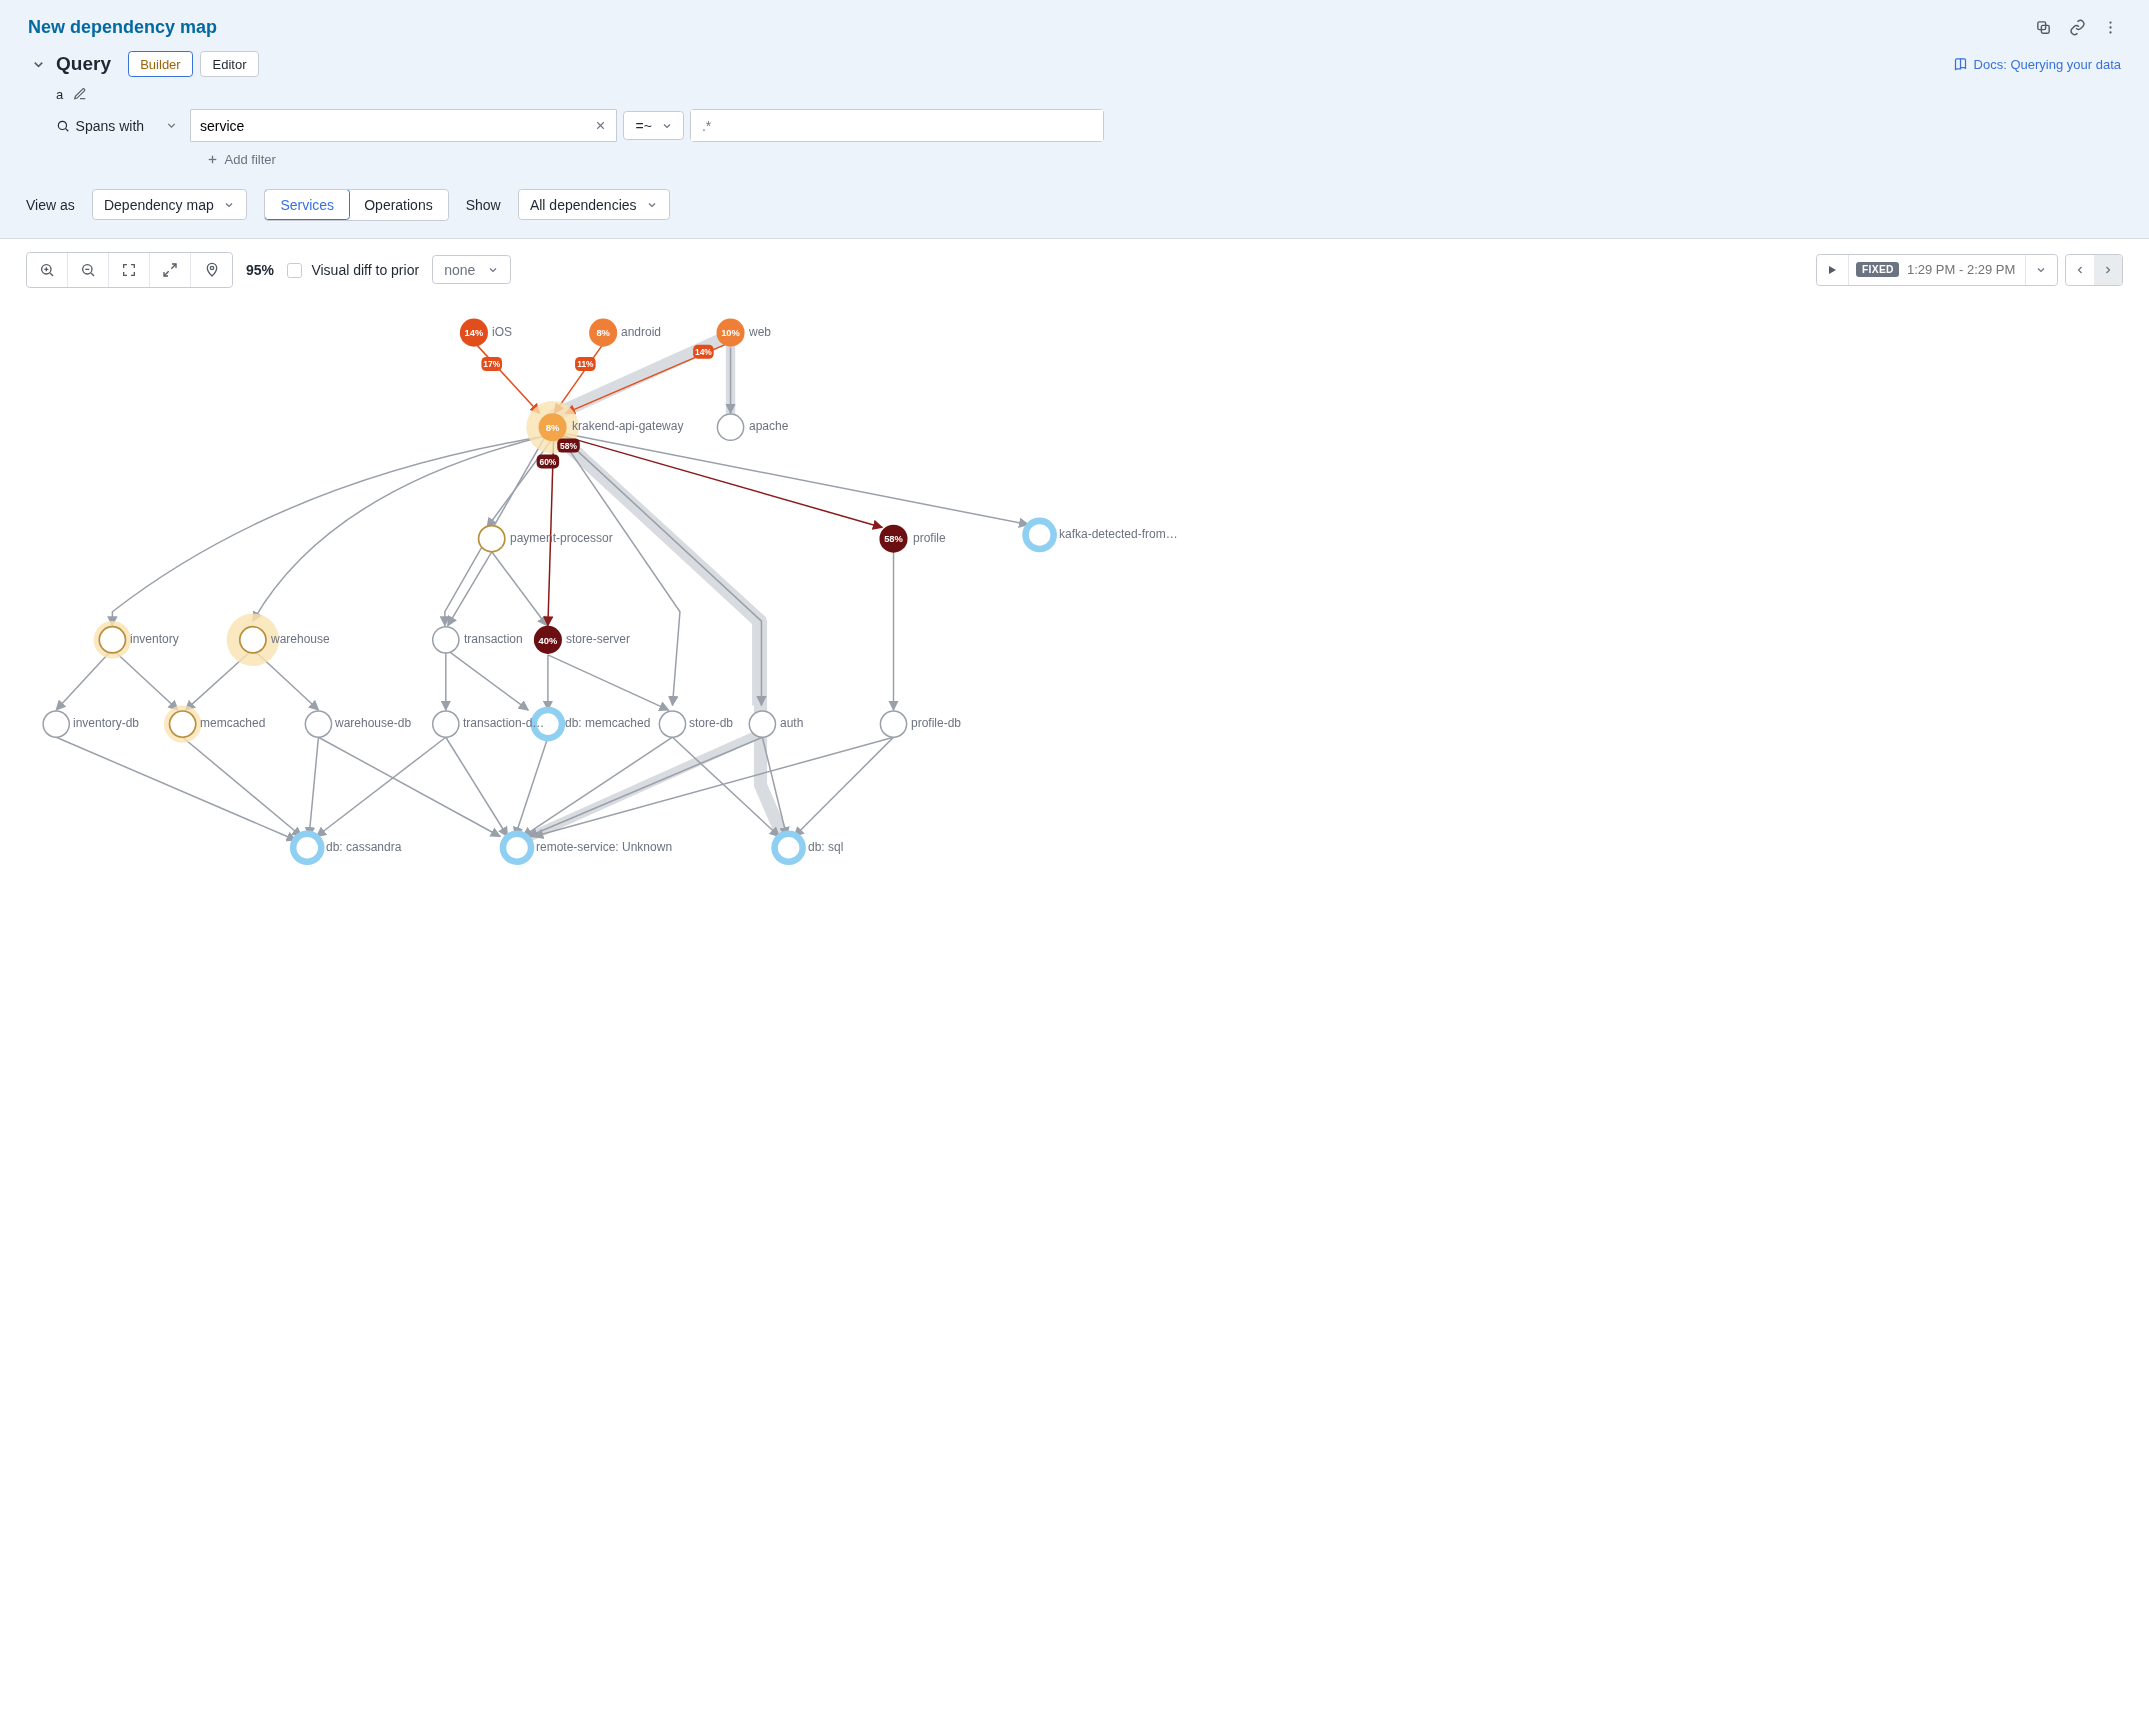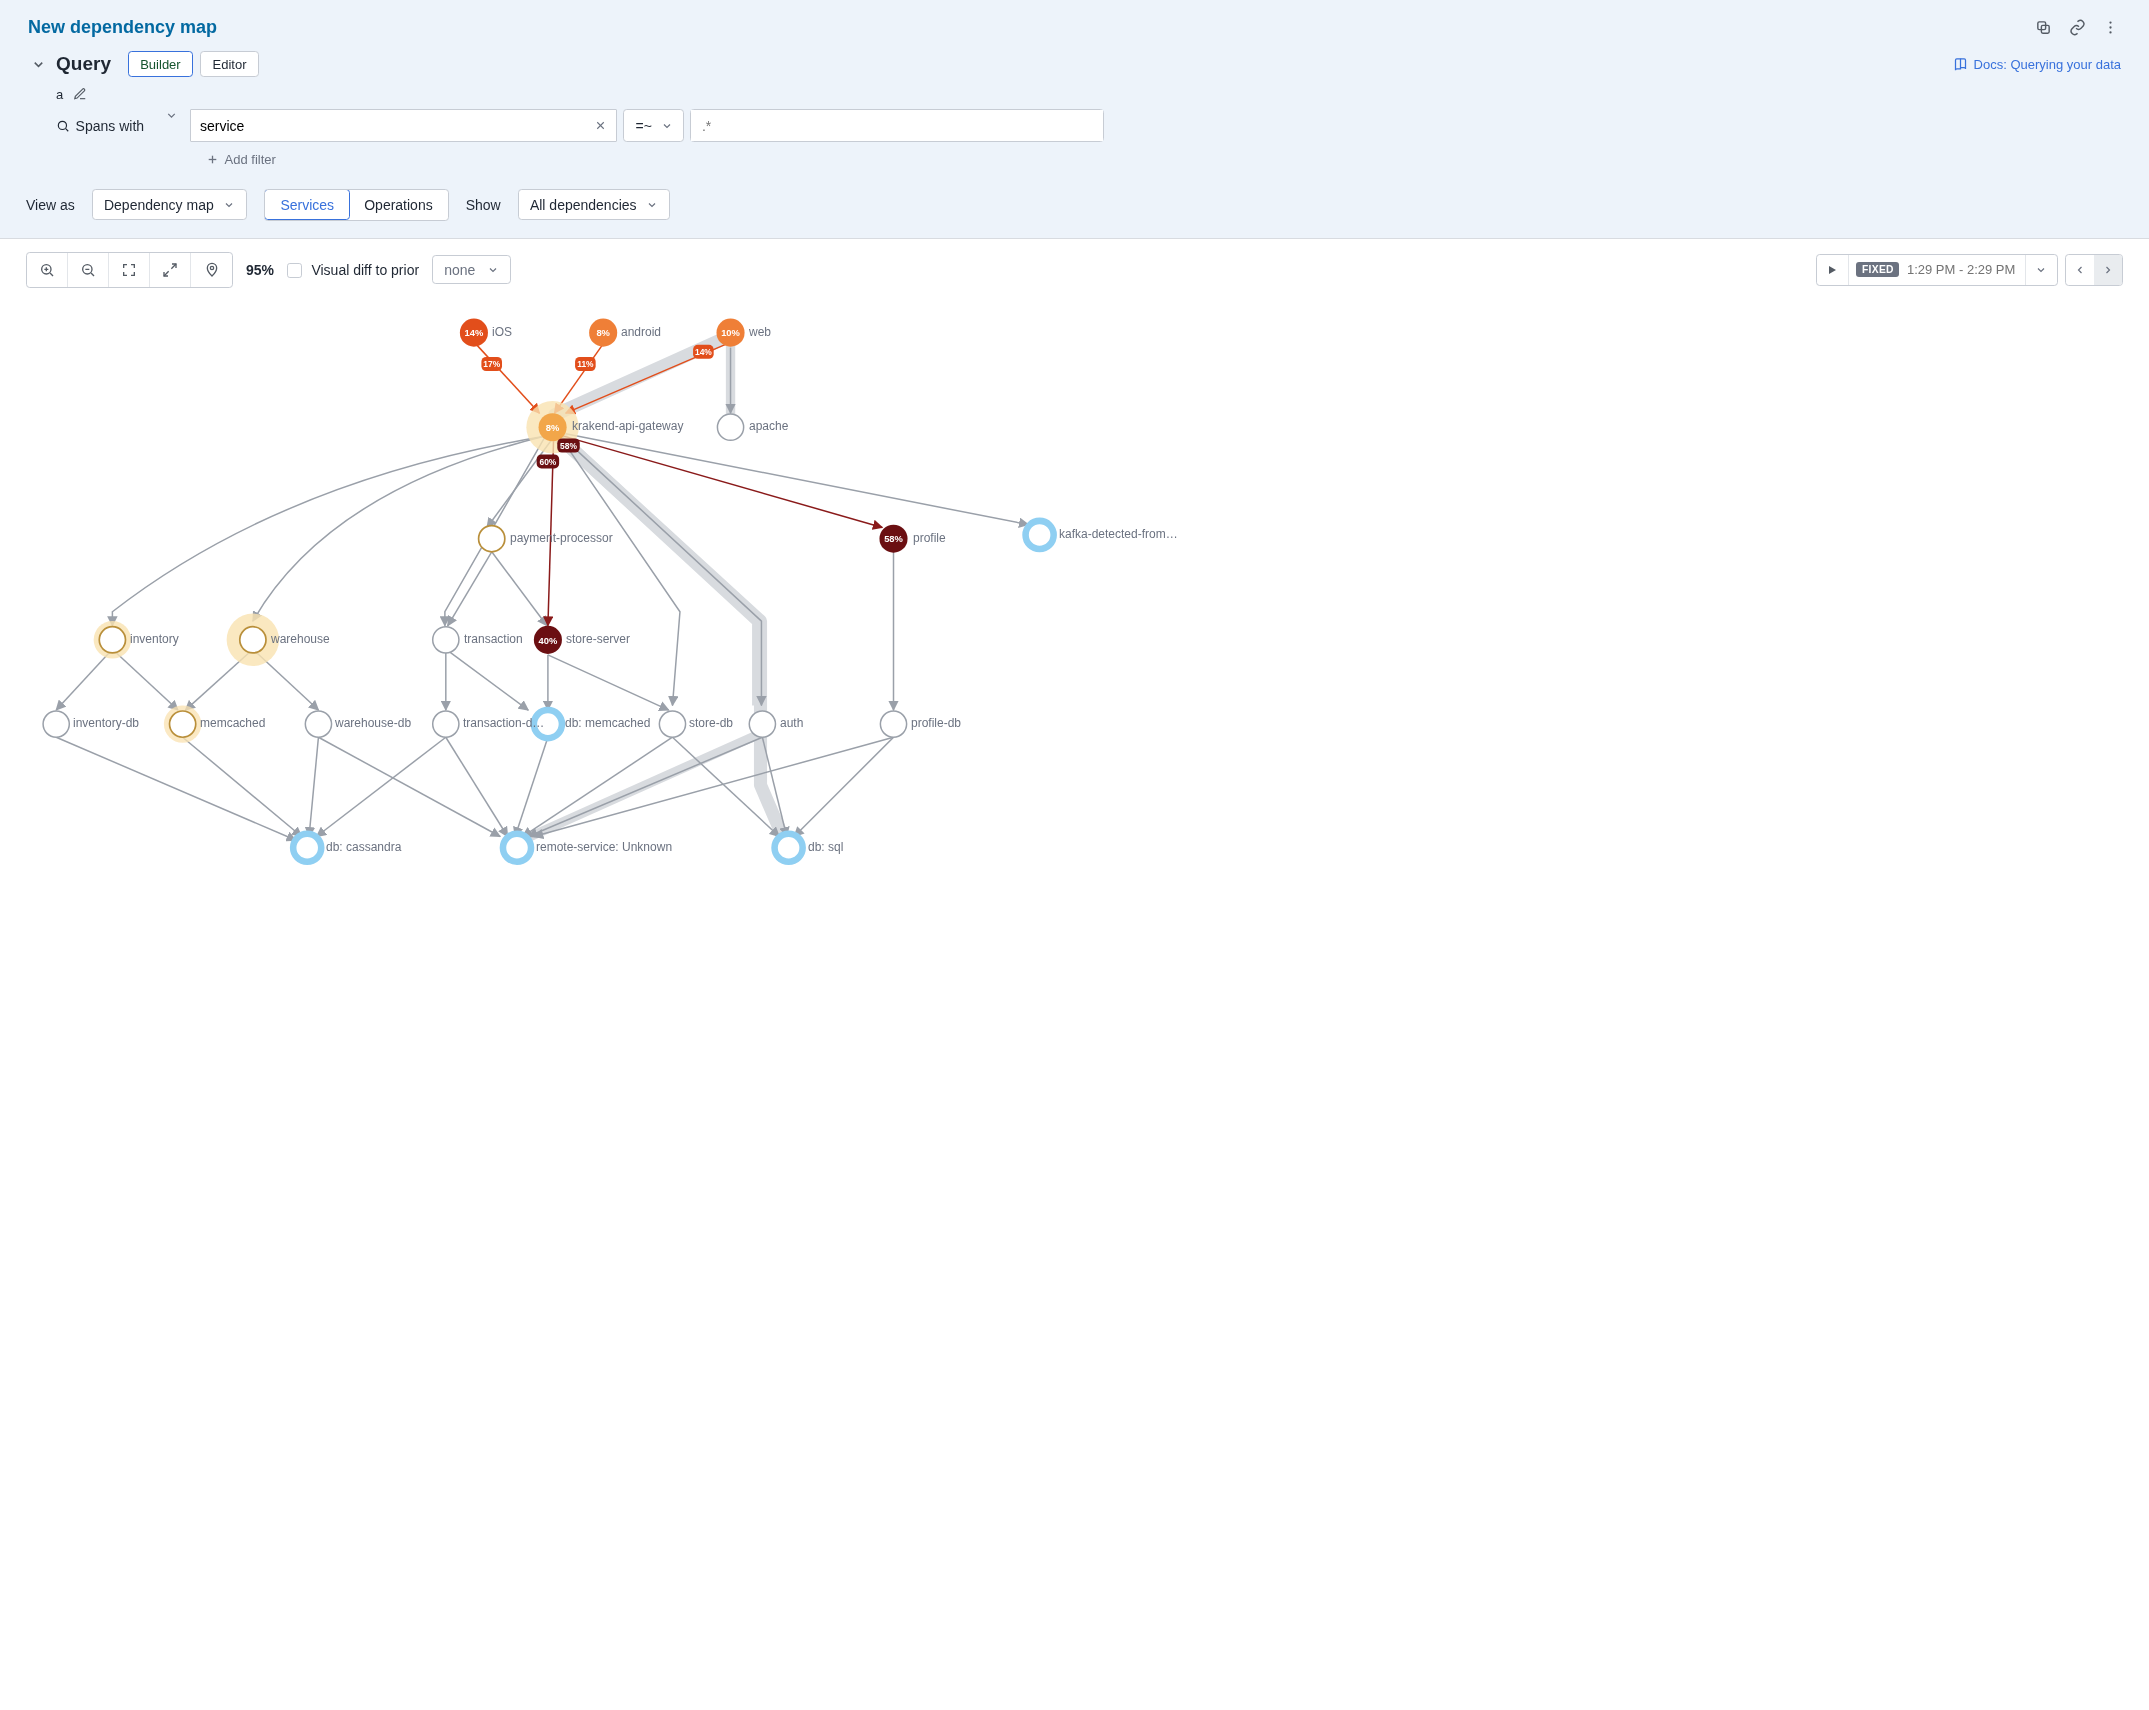--- a/index.html
+++ b/index.html
@@ -9,28 +9,28 @@
   .title-row { display:flex; align-items:center; justify-content:flex-start; padding: 17px 28px 9.4px 28px; }
   .title-text { font-size: 18px; font-weight: 600; color:#0369a1; }
   .top-actions { margin-left:auto; display:flex; gap:13px; align-items:center; }
   .icon-btn { width:20.6px; height:20.6px; display:flex; align-items:center; justify-content:center; color:#545b64; cursor:pointer; }
   
   .query-row { display:flex; align-items:center; padding: 3.7px 28px 7.5px 28px; }
   .arrow-toggle { width:20.6px; height:20.6px; display:flex; align-items:center; justify-content:center; color:#545b64; cursor:pointer; margin-right:7.5px; }
   .query-label { font-size:19px; font-weight:600; margin-right:17px; }
   .tab-group { display:flex; gap:7.5px; }
   .tab-btn { border:0.9px solid #c7ccd4; border-radius:3.7px; padding:4.7px 11.2px; font-size:13px; background:#fff; cursor:pointer; }
-  .tab-btn.active { border-color:#3871dc; color:#14532d; font-weight:500; }
+  .tab-btn.active { border-color:#3871dc; color:#a16207; font-weight:500; }
   .docs-link { margin-left:auto; color:#3871dc; font-size:13px; display:flex; align-items:center; gap:5.6px; cursor:pointer; }
   
   .query-body { padding: 1.9px 28px 9.4px 56px; }
   .tag-row { display:flex; align-items:center; gap:9.4px; margin-bottom:7.5px; }
   .tag-a { font-size:13px; color:#1f2733; }
   .edit-icon { color:#545b64; }
-  .spans-row { display:flex; gap:6px; }
+  .spans-row { display:flex; align-items:center; gap:6px; }
   .spans-label { font-size:14px; font-weight:500; display:flex; align-items:center; gap:5.6px; min-width:103px; }
   .field-wrap { display:flex; align-items:center; border:0.9px solid #c7ccd4; border-radius:1px; background:#fff; }
   .field-input { border:none; outline:none; padding:7.5px 9.4px; font-size:14px; width: 394px; }
   .field-clear { padding:0 9.4px; color:#6b7280; cursor:pointer; }
   .op-wrap { border:0.9px solid #c7ccd4; border-radius:3.7px; background:#fff; padding:5.6px 9.4px 5.6px 11.2px; display:flex; align-items:center; gap:9.4px; font-size:14px; color:#1f2733; min-width:56px; }
   .value-wrap { border:0.9px solid #c7ccd4; border-radius:3.7px; background:#fff; }
   .value-input { border:none; outline:none; padding:7.5px 11.2px; font-size:14px; width:412px; color:#6b7280; }
   .add-filter { display:flex; align-items:center; gap:5.6px; color:#6b7280; font-size:13px; margin-top:9.4px; margin-left:150px; cursor:pointer; }
   
   .viewbar { display:flex; align-items:center; gap:17px; padding:13px 26px 17px 26px; }

